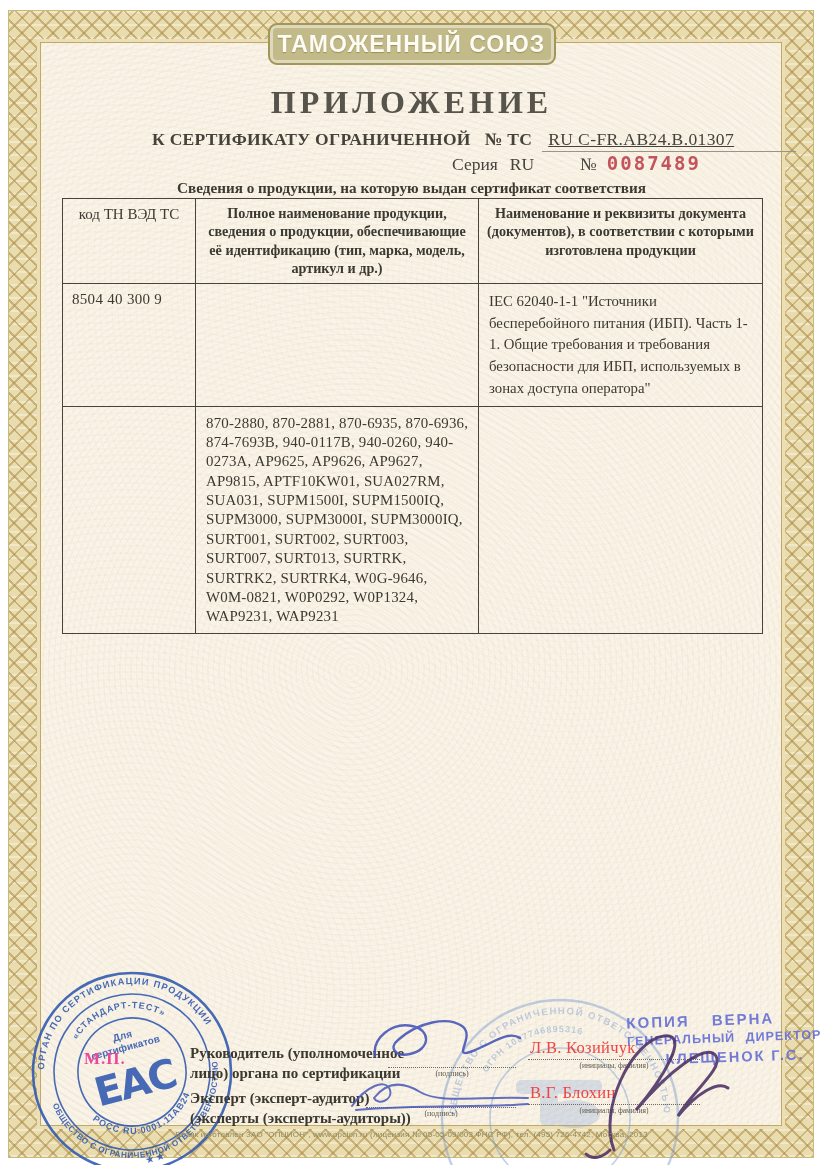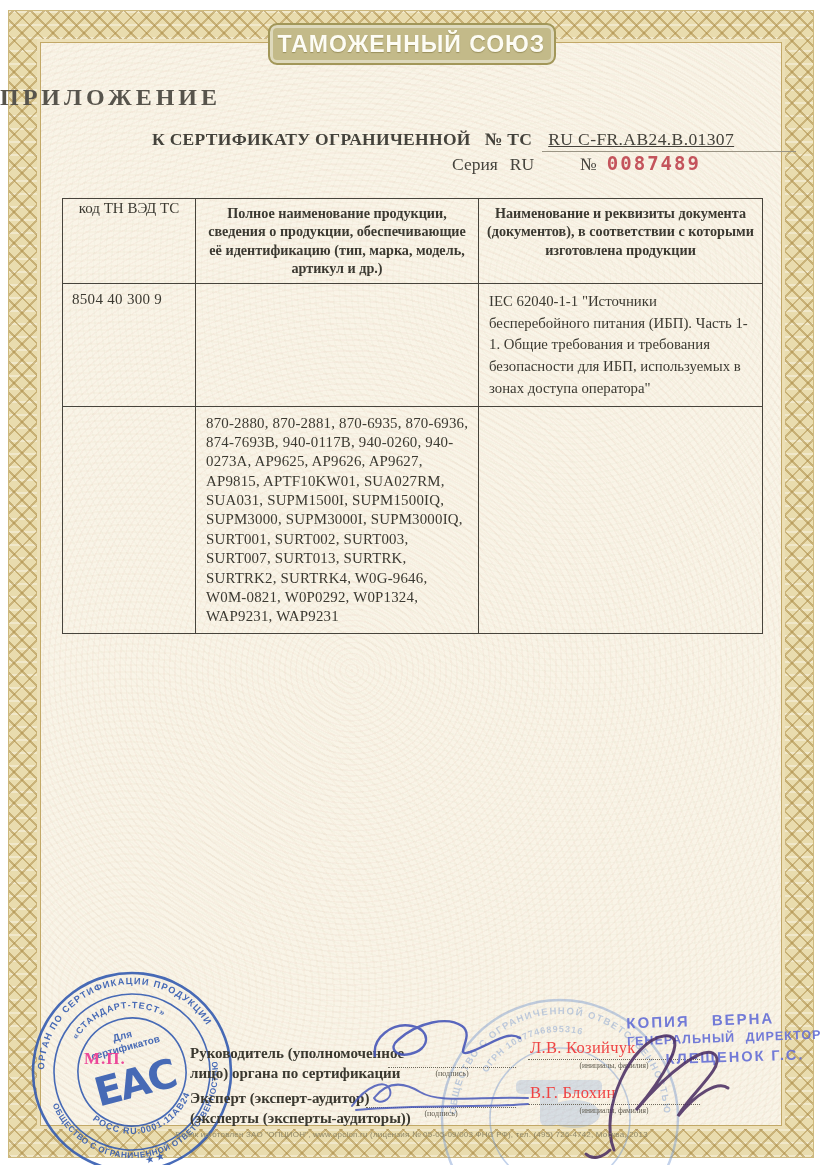--- a/index.html
+++ b/index.html
@@ -29,22 +29,22 @@
 
   
   .banner { position:absolute; top:23px; left:50%; transform:translateX(-50%);
     width:288px; height:42px; background:#c3ba89; border:2px solid #a29759; border-radius:9px;
     box-shadow:inset 0 0 0 3px rgba(255,255,250,.45);
     display:flex; align-items:center; justify-content:center; }
   .banner span { font-family:"Liberation Sans", sans-serif; font-weight:700; font-size:24px;
     color:#fdfcf4; letter-spacing:1px; transform:scaleX(.96); white-space:nowrap;
     text-shadow:0 1px 1px rgba(120,110,55,.55); }
 
-  .title { position:absolute; top:84px; left:0; width:100%; 
-    font-size:24px; font-weight:700; letter-spacing:4px; color:#57544c; }
+  .title { position:absolute; top:84px; left:0; width:100%; text-align:center;
+    font-size:32px; font-weight:700; letter-spacing:4px; color:#57544c; }
 
   .certline { position:absolute; left:152px; right:27px; top:129px;
     display:flex; align-items:baseline; font-size:17.5px; color:#44423b; }
   .certline .lbl { font-weight:600; letter-spacing:.3px; white-space:nowrap; }
   .certline .pre { margin-left:14px; }
   .certline .num { flex:1; margin-left:10px; padding:0 0 1px 6px; white-space:nowrap;
     border-bottom:1px solid #9a9484; letter-spacing:.4px;text-decoration:underline; }
 
   .seriesline { position:absolute; left:452px; top:152px; display:flex; align-items:baseline;
     font-size:17.5px; color:#45433c; }
@@ -57,21 +57,21 @@
     font-size:15.2px; font-weight:700; color:#3c3a32; }
 
   
   table.products { position:absolute; left:62px; top:198px; width:700px;
     border-collapse:collapse; table-layout:fixed; color:#3b3931; }
   table.products col.c1 { width:133px; } table.products col.c2 { width:283px; }
   table.products col.c3 { width:284px; }
   table.products th, table.products td { border:1.6px solid #47443c; vertical-align:top; }
   table.products th { font-size:14.2px; font-weight:700; text-align:center;
     padding:5px 8px; line-height:1.3; height:68px; }
-  table.products th.th1 { font-weight:400; font-size:15px; text-align:center; padding-top:0; }
+  table.products th.th1 { font-weight:400; font-size:15px; text-align:center; padding-top:6px; }
   table.products td { text-align:left; }
   td.code { font-size:15px; padding:7px 6px 6px 9px; height:72px; letter-spacing:.3px; }
   td.doc { font-size:14.8px; line-height:1.47; padding:7px 9px 6px 10px; }
   td.models { font-size:14.9px; line-height:1.3; padding:7px 9px 6px 10px; height:175px; letter-spacing:.2px; }
 
   
   .mp { position:absolute; left:84px; top:1049px; font-size:17px; font-weight:700;
     color:#ec4899; letter-spacing:1px; z-index:6; }
   .role { position:absolute; font-size:15px; line-height:1.32; font-weight:600; color:#3a382f; z-index:5; }
   .role.head { left:190px; top:1044px; width:216px; }
@@ -125,20 +125,21 @@
       <span class="num">RU C-FR.АВ24.В.01307</span>
     </div>
 
     <div class="seriesline">
       <span>Серия</span>
       <span class="sp1">RU</span>
       <span class="nosign">№</span>
       <span class="serial">0087489</span>
     </div>
 
+    <div class="caption">Сведения о продукции, на которую выдан сертификат соответствия</div>
 
     <table class="products">
       <colgroup>
           <col class="c1">
           <col class="c2">
           <col class="c3">
         </colgroup>
       <thead>
         <tr>
           <th class="th1">код ТН ВЭД ТС</th>

